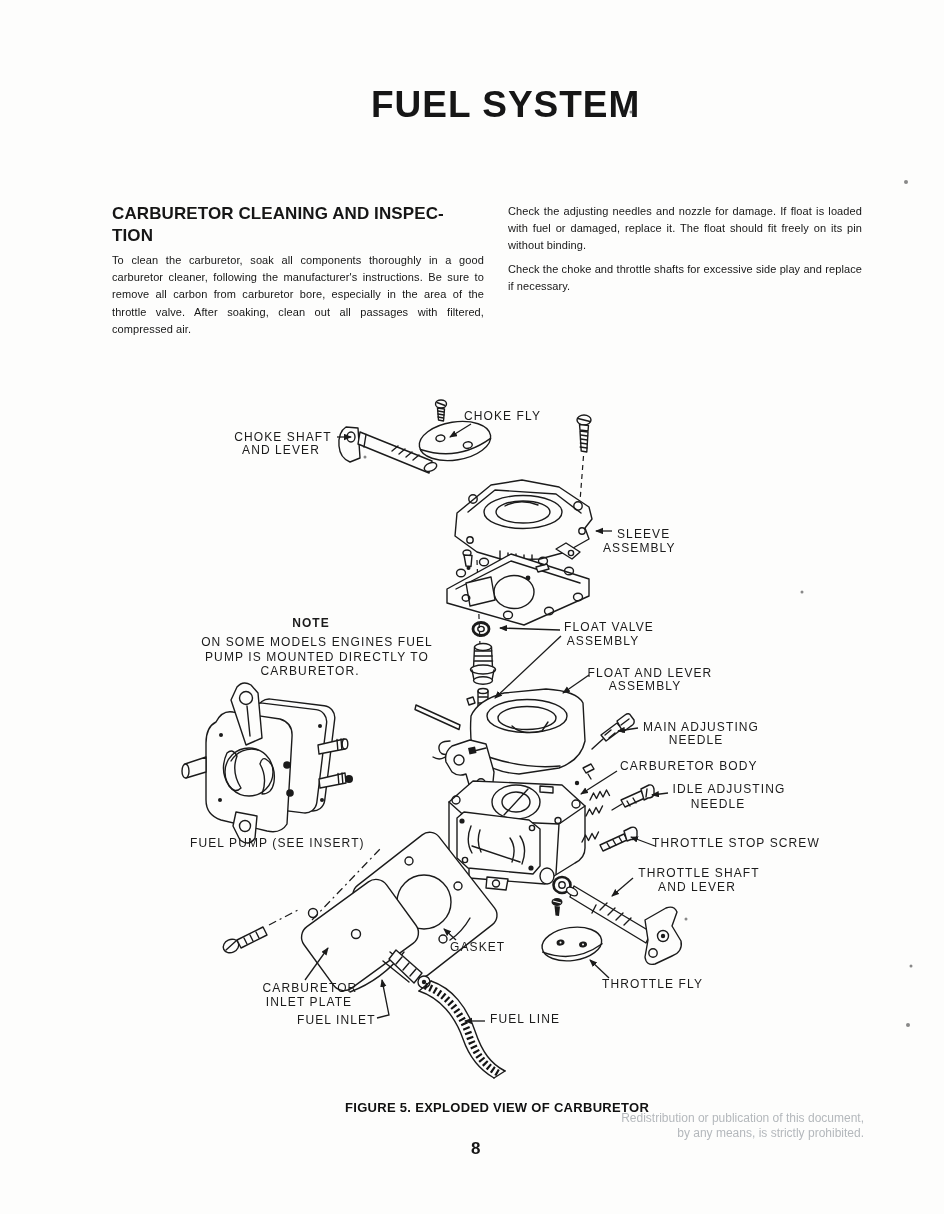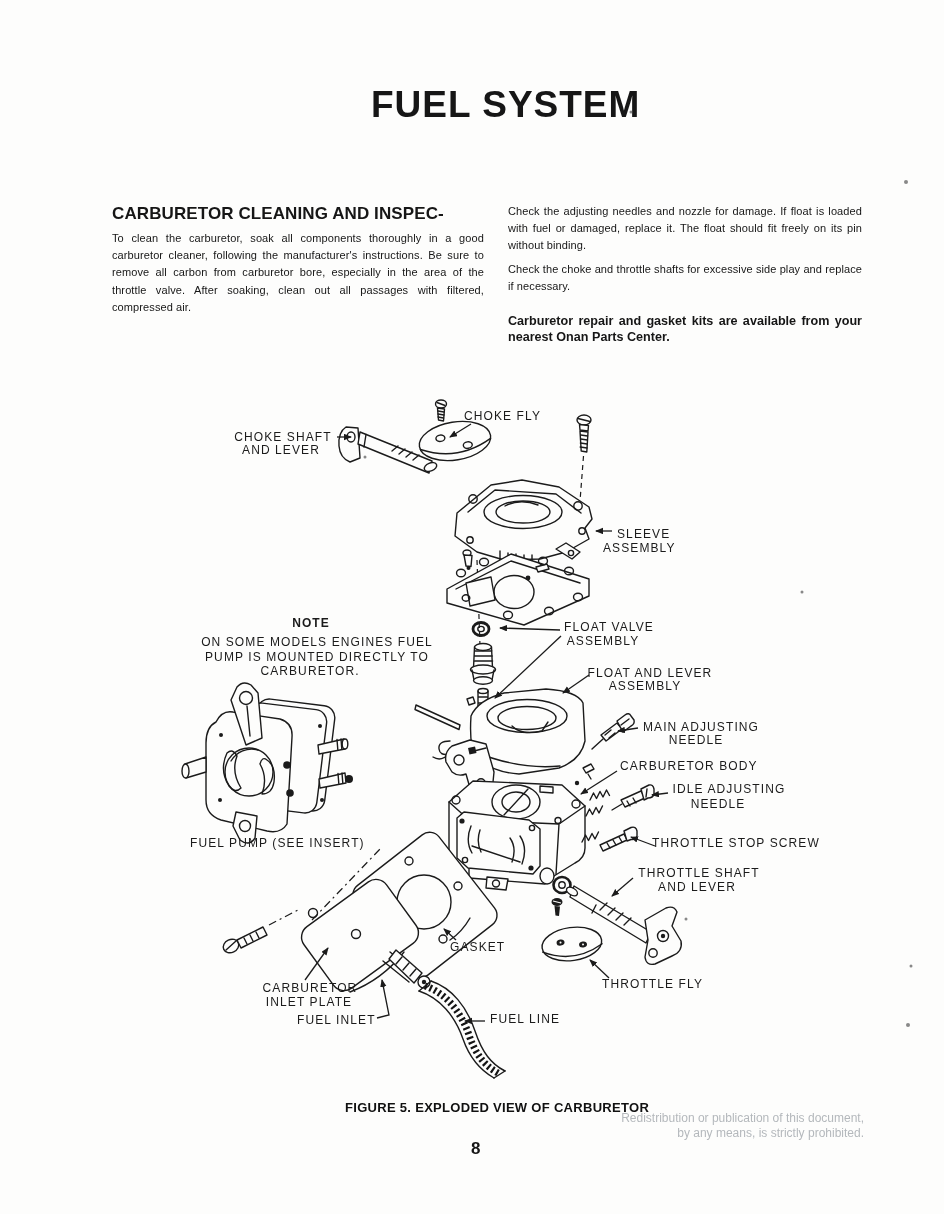--- a/index.html
+++ b/index.html
@@ -30,28 +30,28 @@
   .speck{fill:#4a4a4a;opacity:.65;}
 </style>
 </head>
 <body>
 
 <div class="abs title">FUEL SYSTEM</div>
 
 <div class="abs colL">
   <div class="h2">
     <span style="display:block">CARBURETOR CLEANING AND INSPEC-</span>
+    <span style="display:block">TION</span>
   </div>
   <div class="para first" style="margin-top:5px">To clean the carburetor, soak all components thoroughly in a good carburetor cleaner, following the manufacturer's instructions. Be sure to remove all carbon from carburetor bore, especially in the area of the throttle valve. After soaking, clean out all passages with filtered, compressed air.</div>
 </div>
 
 <div class="abs colR">
   <div class="para first">Check the adjusting needles and nozzle for damage. If float is loaded with fuel or damaged, replace it. The float should fit freely on its pin without binding.</div>
   <div class="para gap">Check the choke and throttle shafts for excessive side play and replace if necessary.</div>
-  <div class="bold-note">Carburetor repair and gasket kits are available from your nearest Onan Parts Center.</div>
 </div>
 
 <svg width="944" height="1214" viewBox="0 0 944 1214">
   <defs>
     <marker id="ah" markerWidth="9" markerHeight="8" refX="7" refY="3.2" orient="auto" markerUnits="userSpaceOnUse">
       <path d="M0,0 L8,3.2 L0,6.4 Z" fill="#1b1b1b"></path>
     </marker>
   </defs>
 
   <g>

